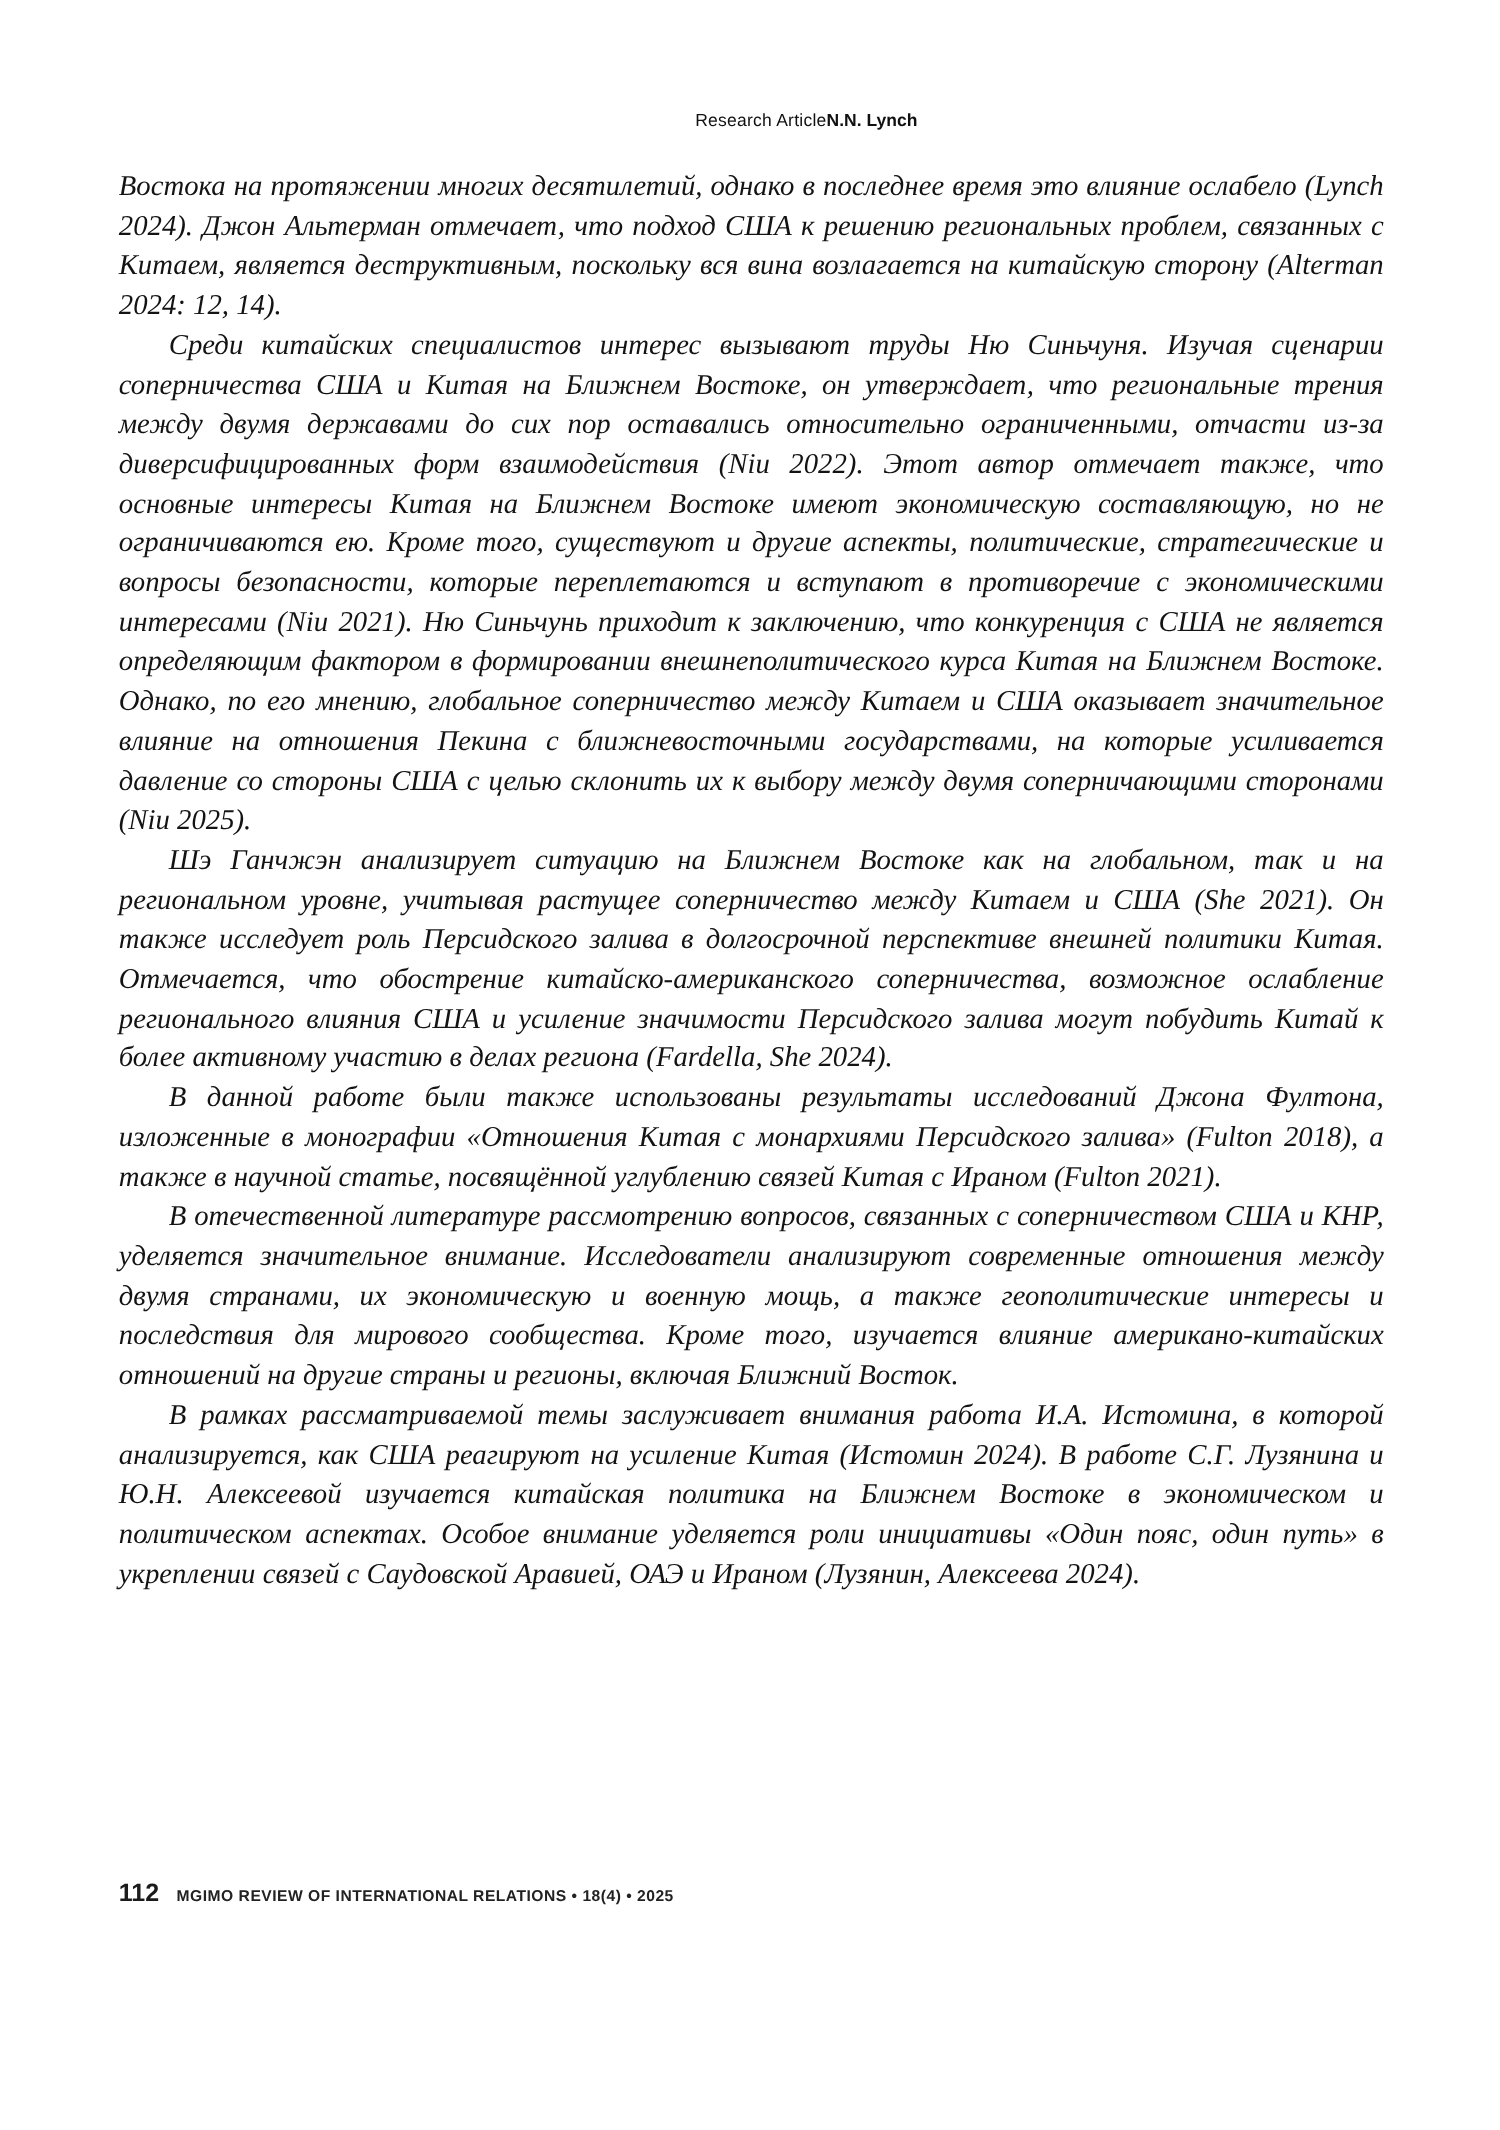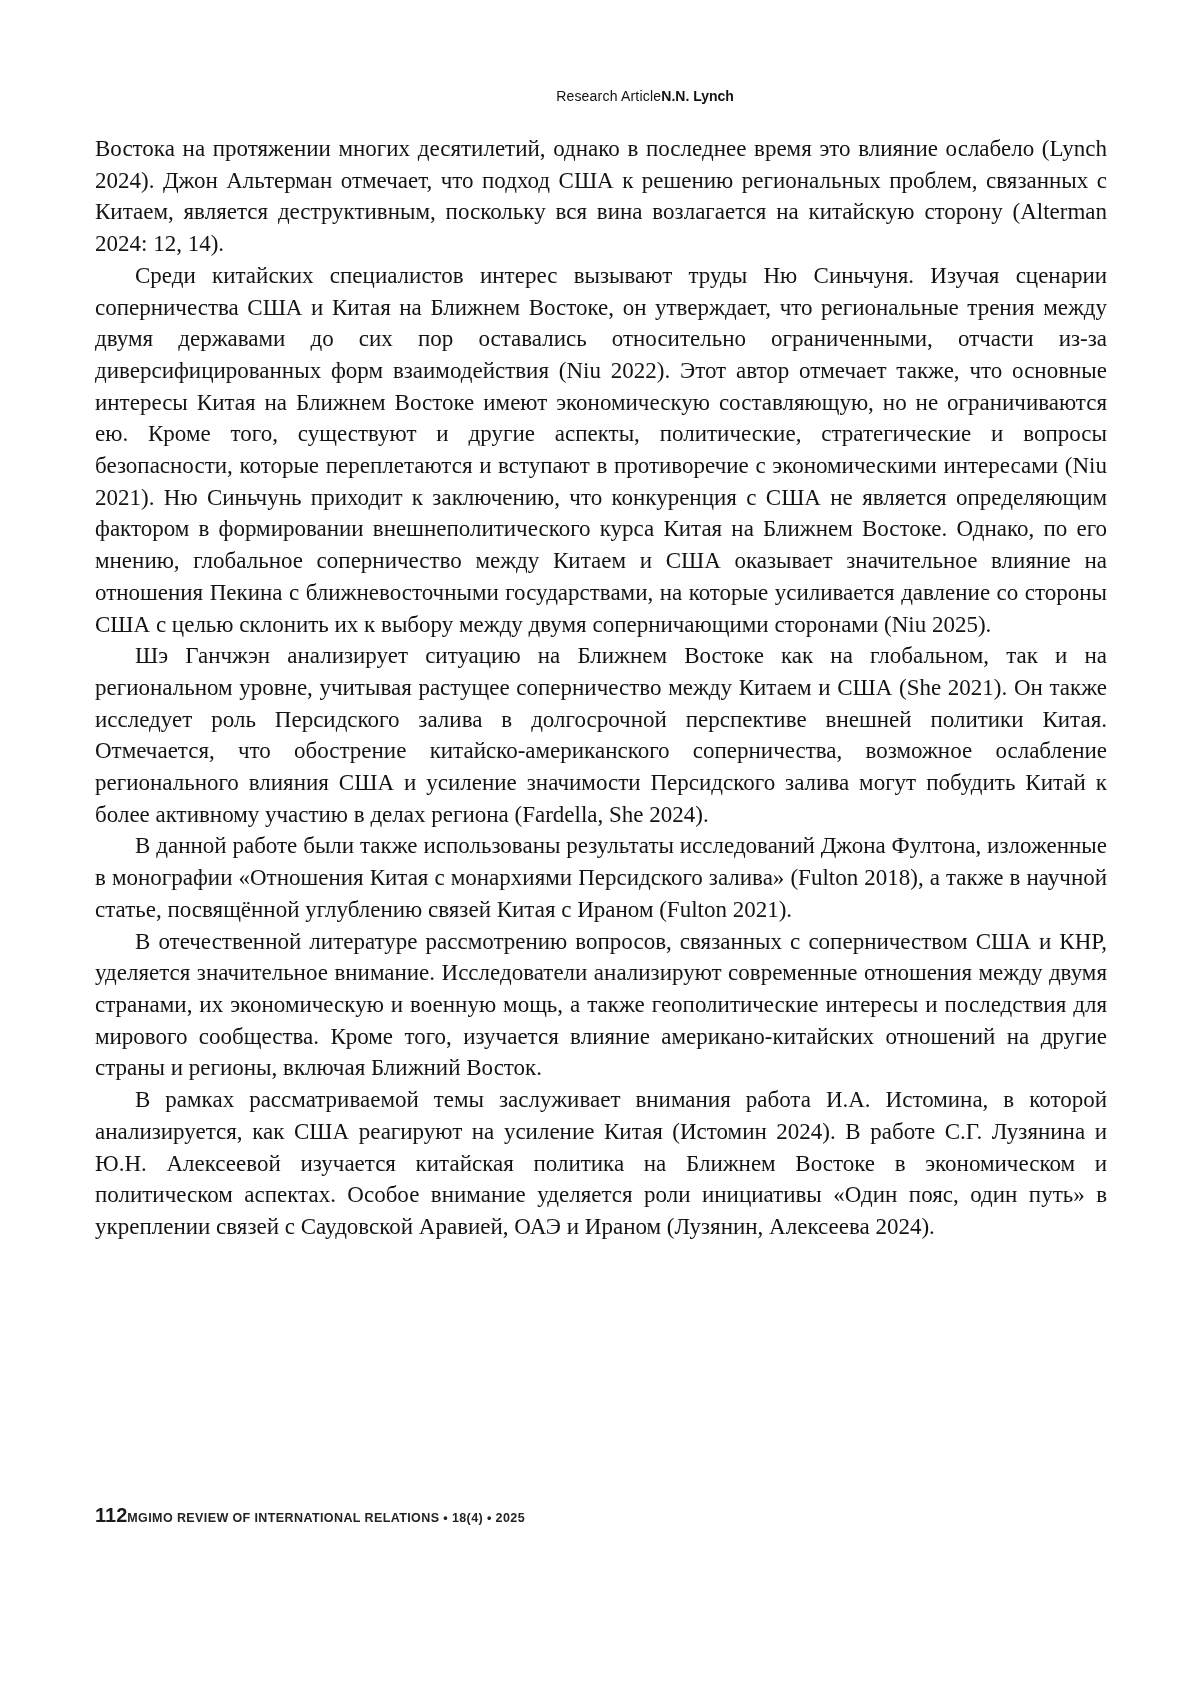--- a/index.html
+++ b/index.html
@@ -39,36 +39,38 @@
   .page-body {
     position: absolute;
     top: 133px;
     left: 95px;
     width: 1012px;
     font-family: "Liberation Serif", serif;
     font-size: 23px;
     line-height: 31.7px;
     text-align: justify;
     color: #131313;
+    font-style: italic;
   }
   .para {
     margin: 0;
     padding: 0;
     text-indent: 40px;
   }
   .para.no-indent {
     text-indent: 0;
   }
   .page-footer {
     position: absolute;
     top: 1504px;
     left: 95px;
     width: 1012px;
     display: flex;
     align-items: baseline;
+    gap: 14px;
     font-family: "Liberation Sans", sans-serif;
     color: #1b1b1b;
   }
   .page-number {
     font-size: 20px;
     font-weight: 700;
   }
   .journal-name {
     font-size: 12.5px;
     font-weight: 700;

